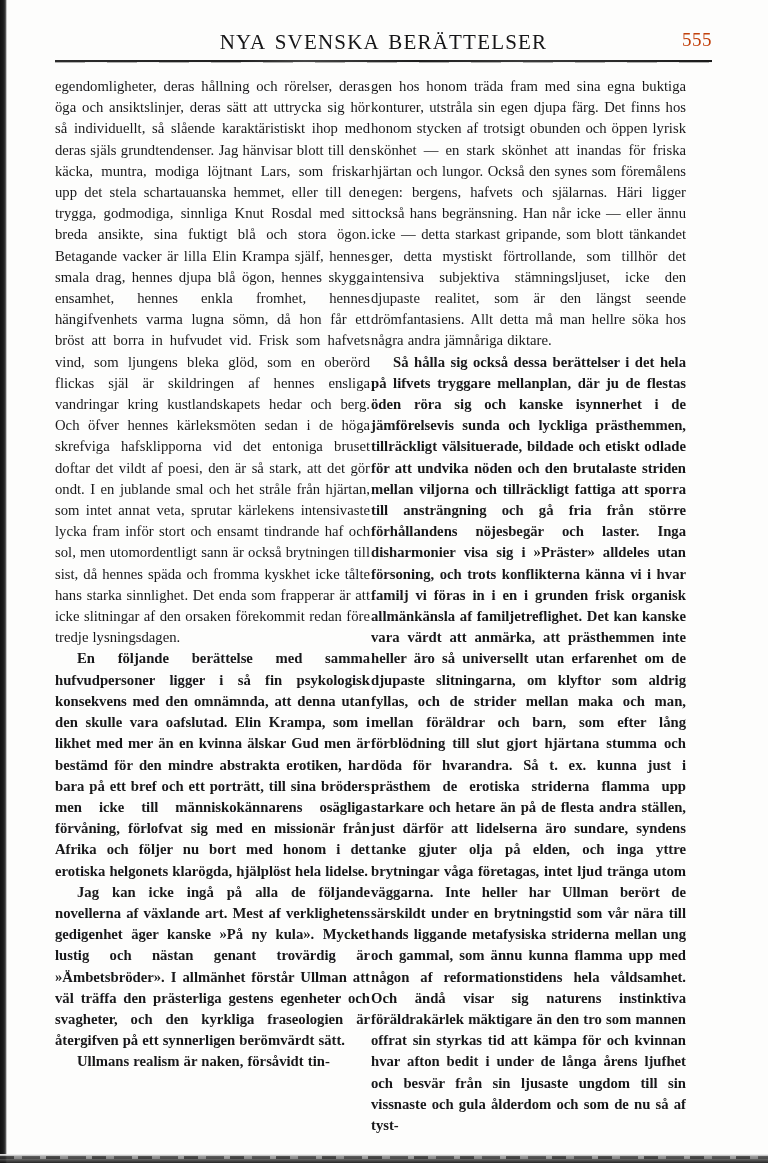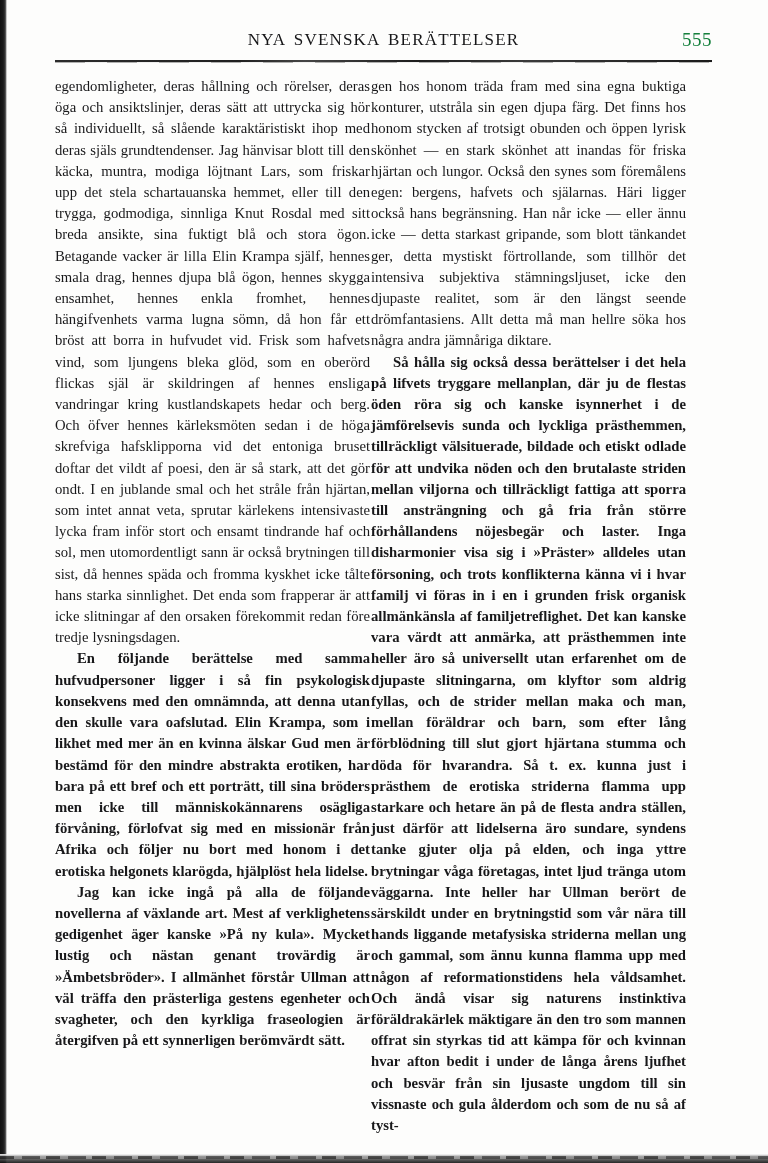--- a/index.html
+++ b/index.html
@@ -53,34 +53,34 @@
     left: 55px;
     top: 30px;
     width: 657px;
     height: 26px;
   }
   .head-title {
     position: absolute;
     left: 0; right: 0;
     top: 0;
     text-align: center;
-    font-size: 17px;
+    font-size: 21px;
     letter-spacing: 1.2px;
     word-spacing: 3px;
     font-family: "Liberation Serif", "DejaVu Serif", serif;
     color: #161618;
     white-space: nowrap;
   }
   .head-folio {
     position: absolute;
     right: 0;
     top: -1px;
     font-size: 19px;
     letter-spacing: 0.5px;
-    color: #15803d;
+    color: #c2410c;
   }
   .head-rule {
     position: absolute;
     left: 55px;
     top: 60px;
     width: 657px;
     height: 2px;
     background: linear-gradient(to right,
       #2c2c2c 0%, #202020 28%, #454545 38%,
       #1d1d1d 55%, #3a3a3a 72%, #1a1a1a 100%);
@@ -136,20 +136,21 @@
     <div class="head-folio">555</div>
   </div>
   <div class="head-rule"></div>
 
   <div class="columns">
 
     <div class="col">
       <p>egendomligheter, deras hållning och rörelser, deras öga och ansiktslinjer, deras sätt att uttrycka sig hör så individuellt, så slående karaktäristiskt ihop med deras själs grundtendenser. Jag hänvisar blott till den käcka, muntra, modiga löjtnant Lars, som friskar upp det stela schartauanska hemmet, eller till den trygga, godmodiga, sinnliga Knut Rosdal med sitt breda ansikte, sina fuktigt blå och stora ögon. Betagande vacker är lilla Elin Krampa själf, hennes smala drag, hennes djupa blå ögon, hennes skygga ensamhet, hennes enkla fromhet, hennes hängifvenhets varma lugna sömn, då hon får ett bröst att borra in hufvudet vid. Frisk som hafvets vind, som ljungens bleka glöd, som en oberörd flickas själ är skildringen af hennes ensliga vandringar kring kustlandskapets hedar och berg. Och öfver hennes kärleksmöten sedan i de höga skrefviga hafsklipporna vid det entoniga bruset doftar det vildt af poesi, den är så stark, att det gör ondt. I en jublande smal och het stråle från hjärtan, som intet annat veta, sprutar kärlekens intensivaste lycka fram inför stort och ensamt tindrande haf och sol, men utomordentligt sann är också brytningen till sist, då hennes späda och fromma kyskhet icke tålte hans starka sinnlighet. Det enda som frapperar är att icke slitningar af den orsaken förekommit redan före tredje lysningsdagen.</p>
       <p class="indent">En följande berättelse med samma hufvudpersoner ligger i så fin psykologisk konsekvens med den omnämnda, att denna utan den skulle vara oafslutad. Elin Krampa, som i likhet med mer än en kvinna älskar Gud men är bestämd för den mindre abstrakta erotiken, har bara på ett bref och ett porträtt, till sina bröders men icke till människokännarens osägliga förvåning, förlofvat sig med en missionär från Afrika och följer nu bort med honom i det erotiska helgonets klarögda, hjälplöst hela lidelse.</p>
       <p class="indent">Jag kan icke ingå på alla de följande novellerna af växlande art. Mest af verklighetens gedigenhet äger kanske »På ny kula». Mycket lustig och nästan genant trovärdig är »Ämbetsbröder». I allmänhet förstår Ullman att väl träffa den prästerliga gestens egenheter och svagheter, och den kyrkliga fraseologien är återgifven på ett synnerligen berömvärdt sätt.</p>
+      <p class="indent">Ullmans realism är naken, försåvidt tin-</p>
     </div>
 
     <div class="col">
       <p>gen hos honom träda fram med sina egna buktiga konturer, utstråla sin egen djupa färg. Det finns hos honom stycken af trotsigt obunden och öppen lyrisk skönhet — en stark skönhet att inandas för friska hjärtan och lungor. Också den synes som föremålens egen: bergens, hafvets och själarnas. Häri ligger också hans begränsning. Han når icke — eller ännu icke — detta starkast gripande, som blott tänkandet ger, detta mystiskt förtrollande, som tillhör det intensiva subjektiva stämningsljuset, icke den djupaste realitet, som är den längst seende drömfantasiens. Allt detta må man hellre söka hos några andra jämnåriga diktare.</p>
       <p class="indent">Så hålla sig också dessa berättelser i det hela på lifvets tryggare mellanplan, där ju de flestas öden röra sig och kanske isynnerhet i de jämförelsevis sunda och lyckliga prästhemmen, tillräckligt välsituerade, bildade och etiskt odlade för att undvika nöden och den brutalaste striden mellan viljorna och tillräckligt fattiga att sporra till ansträngning och gå fria från större förhållandens nöjesbegär och laster. Inga disharmonier visa sig i »Präster» alldeles utan försoning, och trots konflikterna känna vi i hvar familj vi föras in i en i grunden frisk organisk allmänkänsla af familjetreflighet. Det kan kanske vara värdt att anmärka, att prästhemmen inte heller äro så universellt utan erfarenhet om de djupaste slitningarna, om klyftor som aldrig fyllas, och de strider mellan maka och man, mellan föräldrar och barn, som efter lång förblödning till slut gjort hjärtana stumma och döda för hvarandra. Så t. ex. kunna just i prästhem de erotiska striderna flamma upp starkare och hetare än på de flesta andra ställen, just därför att lidelserna äro sundare, syndens tanke gjuter olja på elden, och inga yttre brytningar våga företagas, intet ljud tränga utom väggarna. Inte heller har Ullman berört de särskildt under en brytningstid som vår nära till hands liggande metafysiska striderna mellan ung och gammal, som ännu kunna flamma upp med någon af reformationstidens hela våldsamhet. Och ändå visar sig naturens instinktiva föräldrakärlek mäktigare än den tro som mannen offrat sin styrkas tid att kämpa för och kvinnan hvar afton bedit i under de långa årens ljufhet och besvär från sin ljusaste ungdom till sin vissnaste och gula ålderdom och som de nu så af tyst-</p>
     </div>
 
   </div>
 
   <div class="scan-edge-bottom"></div>

